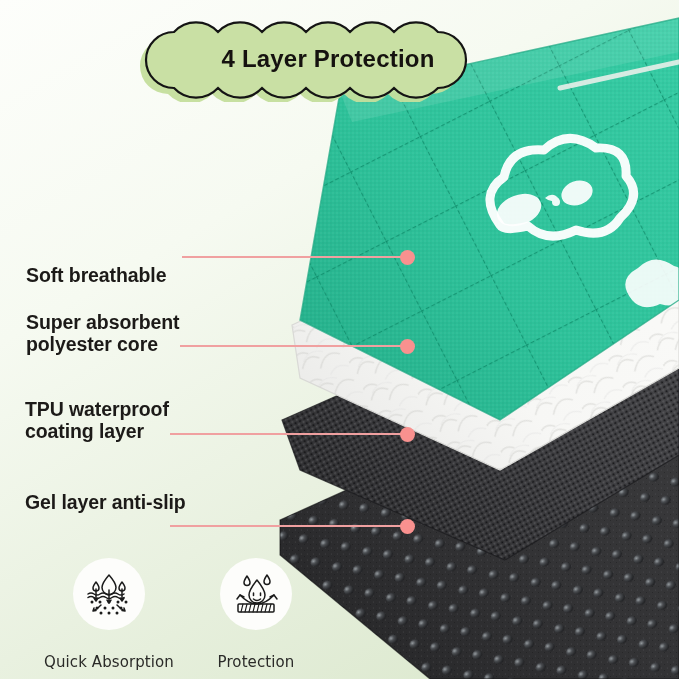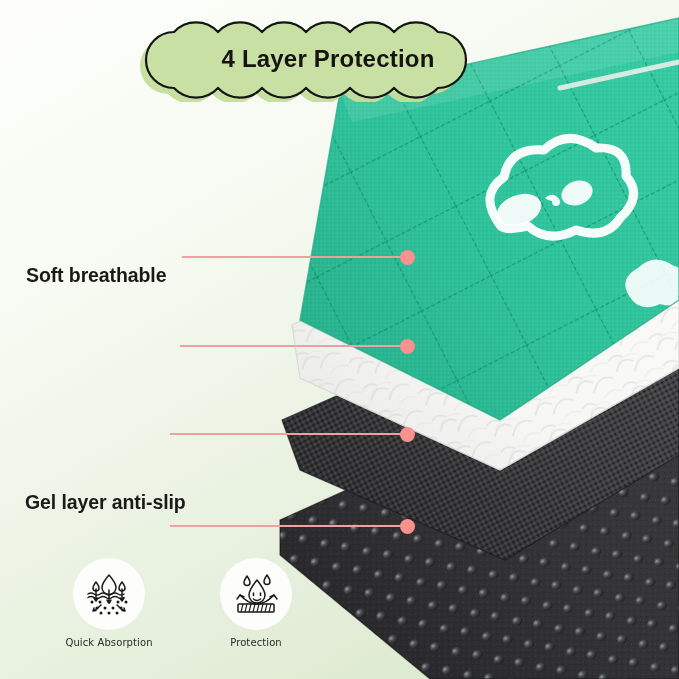--- a/index.html
+++ b/index.html
@@ -58,21 +58,21 @@
 
   
   #features { position:absolute; left:34px; top:558px; width:300px; height:112px; }
   .feature { position:absolute; width:150px; text-align:center; }
   .feature .badge {
     width:72px; height:72px; border-radius:50%;
     background:#fdfdfb; margin:0 auto;
     display:flex; align-items:center; justify-content:center;
   }
   .feature .flabel {
-    margin-top:7px; font-size:10px; color:#2a2a28;
+    margin-top:23px; font-size:15px; color:#2a2a28;
     font-family:"DejaVu Sans", sans-serif; letter-spacing:.1px;
   }
   #feature-0 { left:0; top:0; }
   #feature-1 { left:147px; top:0; }
 </style>
 </head>
 <body>
 
 <div id="stage">
 
@@ -227,24 +227,32 @@
     <div id="title-text">4 Layer Protection</div>
   </div>
 
   <div class="callout" id="callout-1">
     <div class="ctext">Soft breathable</div>
   </div>
   <div class="leader" id="leader-1">
     <span class="dot" style="right:-7px"></span>
   </div>
 
+  <div class="callout" id="callout-2">
+    <div class="ctext">Super absorbent</div>
+    <div class="ctext">polyester core</div>
+  </div>
   <div class="leader" id="leader-2">
     <span class="dot" style="right:-7px"></span>
   </div>
 
+  <div class="callout" id="callout-3">
+    <div class="ctext">TPU waterproof</div>
+    <div class="ctext">coating layer</div>
+  </div>
   <div class="leader" id="leader-3">
     <span class="dot" style="right:-7px"></span>
   </div>
 
   <div class="callout" id="callout-4">
     <div class="ctext">Gel layer anti-slip</div>
   </div>
   <div class="leader" id="leader-4">
     <span class="dot" style="right:-7px"></span>
   </div>

